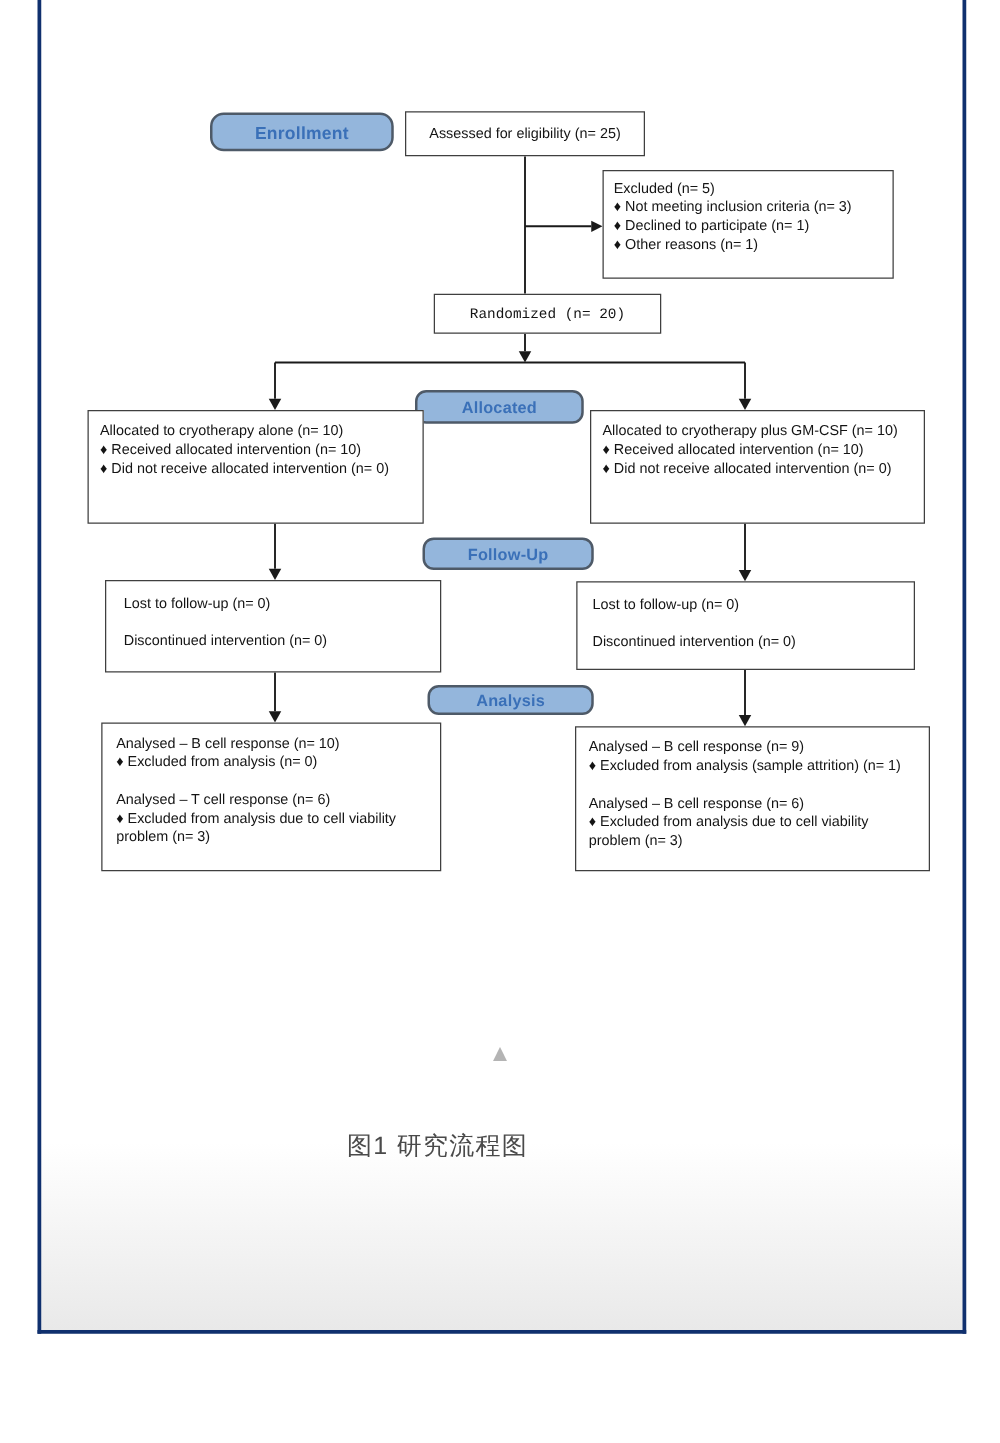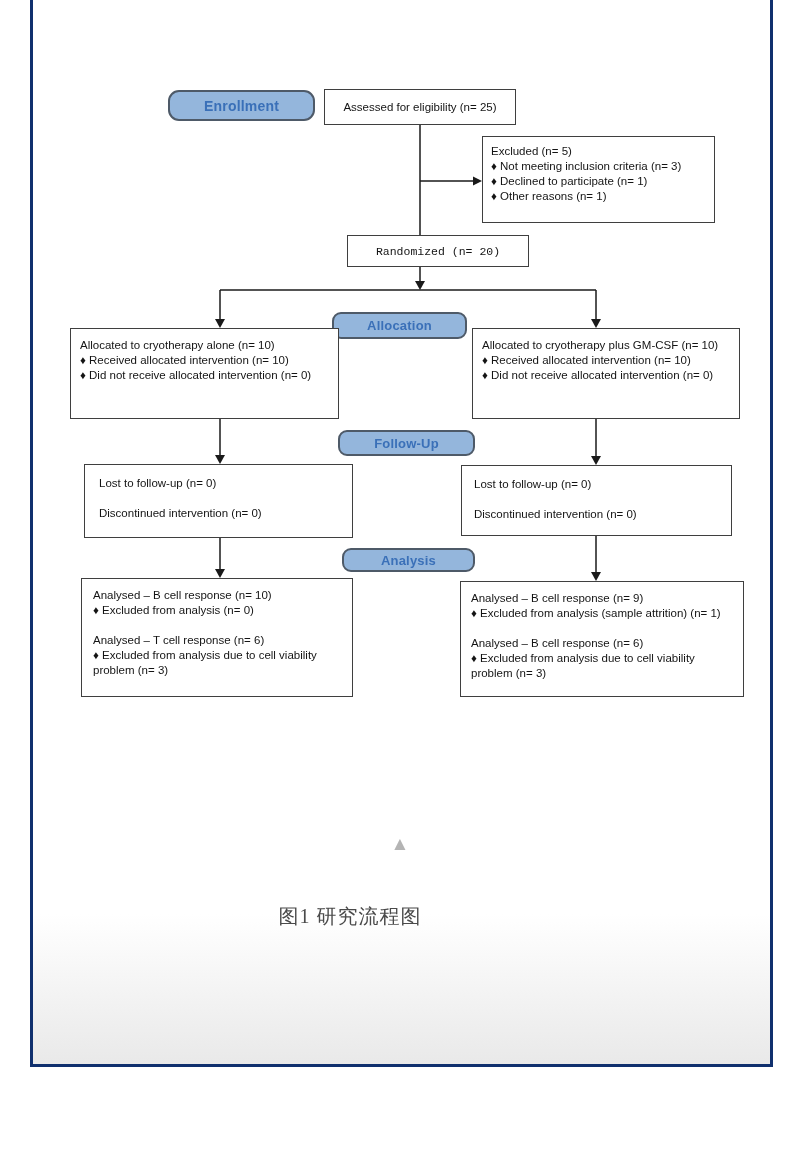--- a/index.html
+++ b/index.html
@@ -48,21 +48,21 @@
 
   .collapse-icon {
     position:absolute; left:378px; top:834px; z-index:2; width:44px;
     text-align:center; font-size:19px; line-height:19px; color:#b4b4b4;
     cursor:pointer; user-select:none;
   }
 
   .figure-caption {
     position:absolute; left:0; top:903px; width:700px; z-index:2;
     text-align:center; font-size:20px; color:#4a4a4a; letter-spacing:1px;
-    font-family:Liberation Serif, serif;
+    font-family:Liberation Sans, sans-serif;
   }
 </style>
 </head>
 <body>
 
 <div class="page-frame"></div>
 
 <div class="flow-layer">
 
   <svg class="connectors" width="800" height="720">
@@ -87,21 +87,21 @@
       <polygon points="591,456 601,456 596,465"></polygon>
       <polygon points="215,569 225,569 220,578"></polygon>
       <polygon points="591,572 601,572 596,581"></polygon>
     </g>
   </svg>
 
   <div class="badge enrollment">
     <span>Enrollment</span>
   </div>
   <div class="badge allocation">
-    <span>Allocation</span>
+    <span>Allocated</span>
   </div>
   <div class="badge followup">
     <span>Follow-Up</span>
   </div>
   <div class="badge analysis">
     <span>Analysis</span>
   </div>
 
   <div class="fbox centered box-assessed">
     <span>Assessed for eligibility (n= 25)</span>

